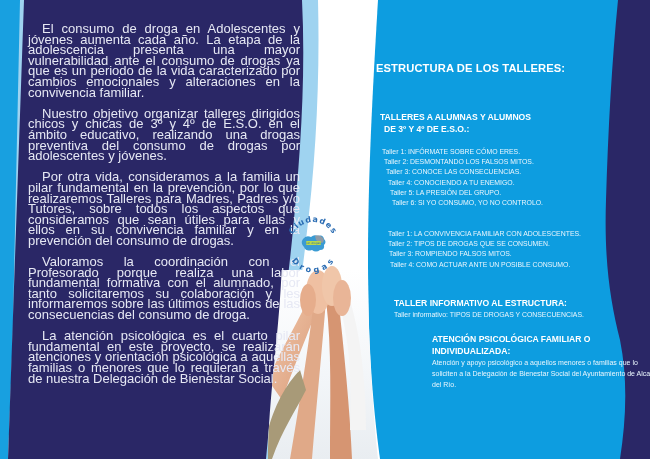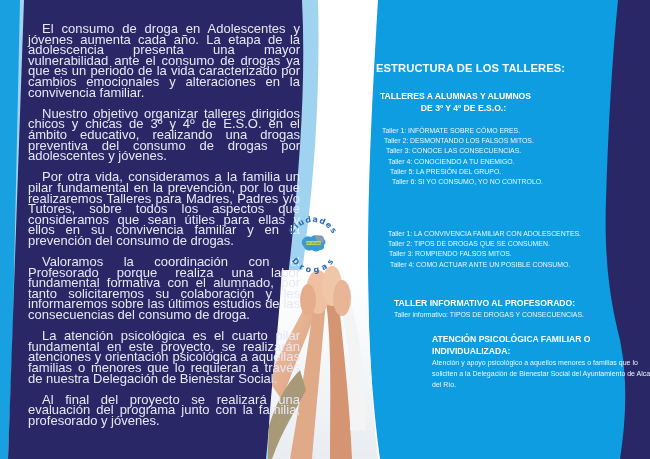--- a/index.html
+++ b/index.html
@@ -22,22 +22,22 @@
       color: #ffffff;
       text-decoration: underline;
     }
     .main-title {
       position: absolute; left: 0; top: 62px; font-weight: bold; font-size: 11.2px;
       letter-spacing: 0.1px; white-space: nowrap;
     }
     .sec-title { font-weight: bold; font-size: 8.6px; line-height: 11.5px; white-space: nowrap; }
     .item { font-size: 6.9px; line-height: 10.2px; white-space: nowrap; color: #eaf6fd; }
     .block { position: absolute; }
-    .b1 { left: 4px; top: 91px; }
-    .b1 .sec-title .l2 { padding-left: 4px; display: block; text-align: center; }
+    .b1 { left: 4px; top: 112px; }
+    .b1 .sec-title .l2 { padding-left: 4px; display: block; }
     .b1 .items { margin-top: 12px; }
     .b2 { left: 12px; top: 219px; }
     .b2 .items { margin-top: 10px; }
     .b3 { left: 18px; top: 298px; }
     .b4 { left: 20px; top: 334px; width: 230px; margin-left: 36px; }
     .b4 .sec-title { white-space: normal; }
     .b4 .desc { font-size: 7px; line-height: 11px; color: #eaf6fd; margin-top: 0px; }
     .logo { position: absolute; left: 282px; top: 212px; width: 62px; height: 62px; }
   </style>
 </head>
@@ -87,21 +87,20 @@
   </g>
 
 </svg>
 
 <div class="panel-left">
   <p class="first">El consumo de droga en Adolescentes y jóvenes aumenta cada año. La etapa de la adolescencia presenta una mayor vulnerabilidad ante el consumo de drogas ya que es un periodo de la vida caracterizado por cambios emocionales y alteraciones en la  convivencia familiar.</p>
   <p>Nuestro objetivo organizar talleres dirigidos  chicos y chicas de 3º y 4º de E.S.O.  en el ámbito educativo, realizando una drogas preventiva del consumo de drogas por adolescentes y jóvenes.</p>
   <p>Por otra vida,  consideramos a la familia un pilar fundamental en la prevención, por lo que realizaremos Talleres para Madres, Padres y/o Tutores,   sobre todos los aspectos que  consideramos que sean útiles para ellas y ellos en su convivencia familiar y en la prevención del consumo de drogas.</p>
   <p>Valoramos la coordinación con el Profesorado porque realiza una labor fundamental formativa con el alumnado, por tanto solicitaremos su colaboración y les informaremos sobre las últimos estudios de las consecuencias  del consumo de droga.</p>
   <p>La atención psicológica es el cuarto pilar fundamental en este proyecto, se realizarán atenciones  y orientación psicológica a aquellas familias o menores  que lo requieran a través de nuestra Delegación de Bienestar Social.</p>
-  <p>Al final del proyecto se realizará una evaluación del programa junto con la familia, profesorado y jóvenes.</p>
 </div>
 
 <div class="logo">
   <svg width="62" height="62" viewBox="0 0 62 62" xmlns="http://www.w3.org/2000/svg">
     <defs>
       <path id="arcTop" d="M 9 32 A 22 22 0 0 1 53 32"></path>
       <path id="arcBot" d="M 12 36 A 19 19 0 0 0 50 36"></path>
     </defs>
     <text font-family="DejaVu Sans, sans-serif" font-size="8" font-weight="bold" fill="#2a6cb3" letter-spacing="1">
       <textPath href="#arcTop" startOffset="50%" text-anchor="middle">Ciudades</textPath>
@@ -139,21 +138,21 @@
   <div class="block b2">
     <div class="items">
       <div class="item">Taller 1: LA CONVIVENCIA FAMILIAR CON ADOLESCENTES.</div>
       <div class="item">Taller 2: TIPOS DE DROGAS QUE SE CONSUMEN.</div>
       <div class="item" style="padding-left:1px">Taller 3: ROMPIENDO FALSOS MITOS.</div>
       <div class="item" style="padding-left:2px">Taller 4: COMO ACTUAR ANTE UN POSIBLE CONSUMO.</div>
     </div>
   </div>
 
   <div class="block b3">
-    <div class="sec-title">TALLER INFORMATIVO AL PROFESORADO:</div>
+    <div class="sec-title">TALLER INFORMATIVO AL ESTRUCTURA:</div>
     <div class="item">Taller informativo: TIPOS DE DROGAS Y CONSECUENCIAS.</div>
   </div>
 
   <div class="block b4">
     <div class="sec-title" style="width:200px">ATENCIÓN PSICOLÓGICA FAMILIAR O INDIVIDUALIZADA:</div>
     <div class="desc">Atención y apoyo psicológico a aquellos menores o familias que lo soliciten a la Delegación  de Bienestar Social del Ayuntamiento de Alcalá del Río.</div>
   </div>
 </div>
 
 </body></html>

